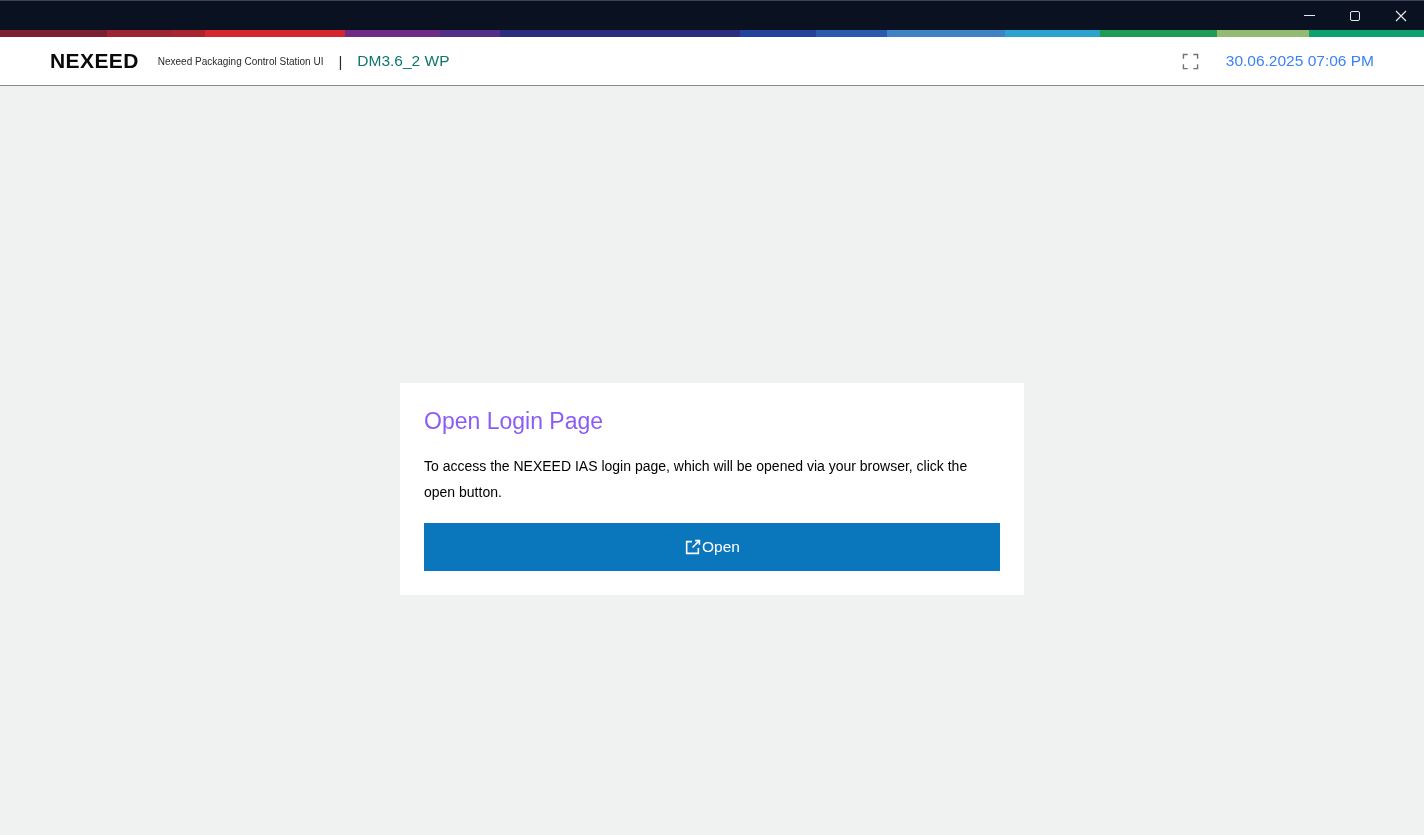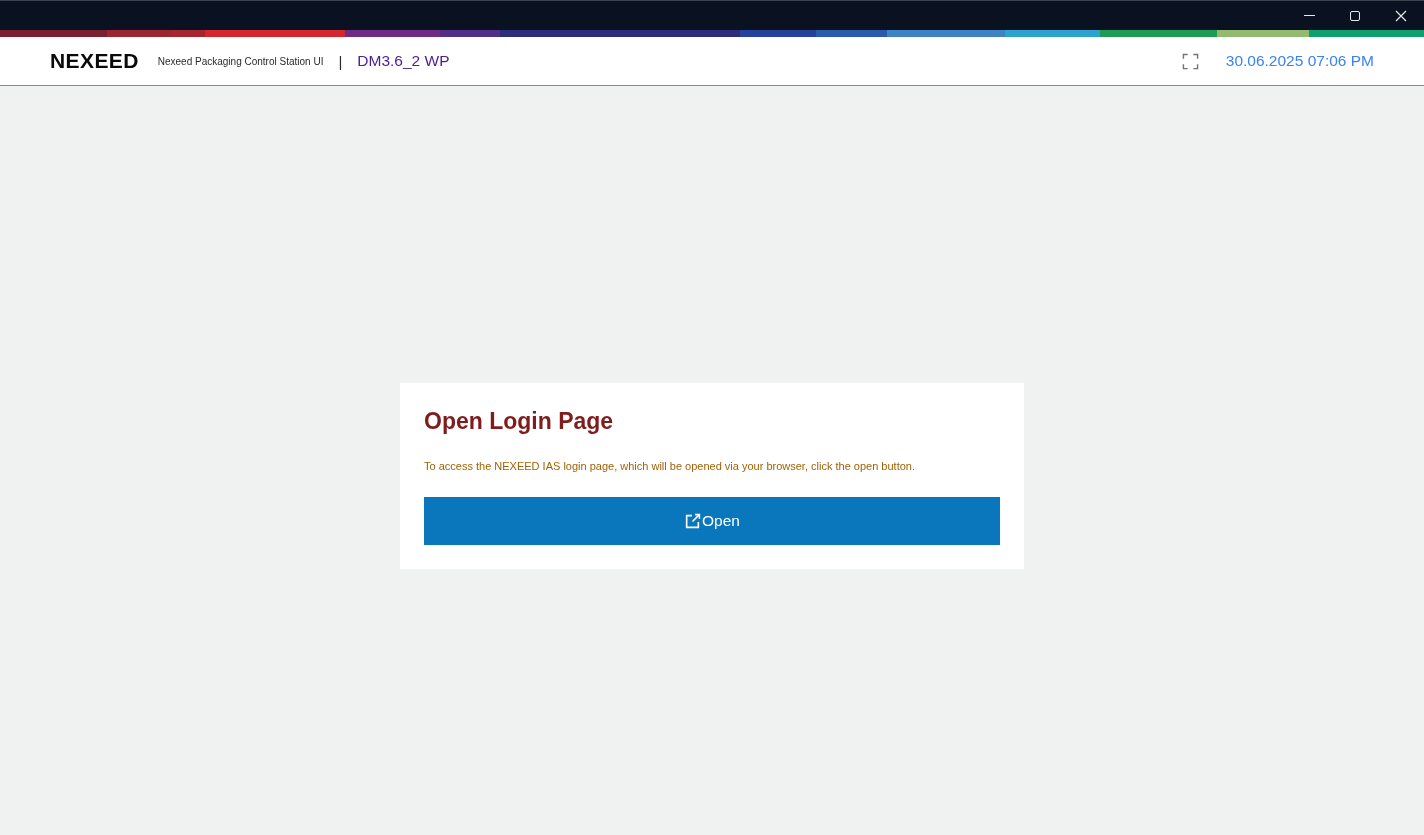--- a/index.html
+++ b/index.html
@@ -36,36 +36,36 @@
 
   
   .appbar{
     height:49px;flex:0 0 49px;background:#ffffff;
     border-bottom:1px solid var(--header-border);
     display:flex;align-items:center;padding:0 50px;
   }
   .brand-logo{font-size:21px;font-weight:700;letter-spacing:.4px;color:#0a0a0a;margin-right:19px;}
   .app-title{font-size:10px;color:#2a2a2a;}
   .title-sep{font-size:15px;color:#2a2a2a;margin:0 15px;}
-  .env-label{font-size:15.5px;color:#4c1d95;}
+  .env-label{font-size:15.5px;color:#0f766e;}
   .spacer{flex:1;}
   .fullscreen-btn{background:none;border:none;padding:0;margin-right:27px;display:flex;align-items:center;cursor:pointer;}
   .datetime{font-size:15.5px;color:#3b82f6;white-space:nowrap;}
 
   
   .content{flex:1;background:var(--background);}
   .card{
     width:624px;margin:297px auto 0;
     background:#ffffff;padding:24px 24px 24px;
   }
   .card-title{
-    margin:0 0 18px;font-size:23px;line-height:28px;font-weight:700;color:#7f1d1d;
+    margin:0 0 18px;font-size:23px;line-height:28px;font-weight:400;color:#8b5cf6;
   }
   .card-desc{
-    margin:0 0 18px;font-size:11px;line-height:26px;color:#a16207;max-width:545px;
+    margin:0 0 18px;font-size:14px;line-height:26px;color:#000000;max-width:545px;
   }
   .open-btn{
     width:100%;height:48px;border:none;background:var(--accent-blue);
     color:#ffffff;font-family:inherit;font-size:15.5px;font-weight:500;
     display:flex;align-items:center;justify-content:center;gap:1px;cursor:pointer;
   }
   .open-btn svg{display:block;}
 </style>
 </head>
 <body>

